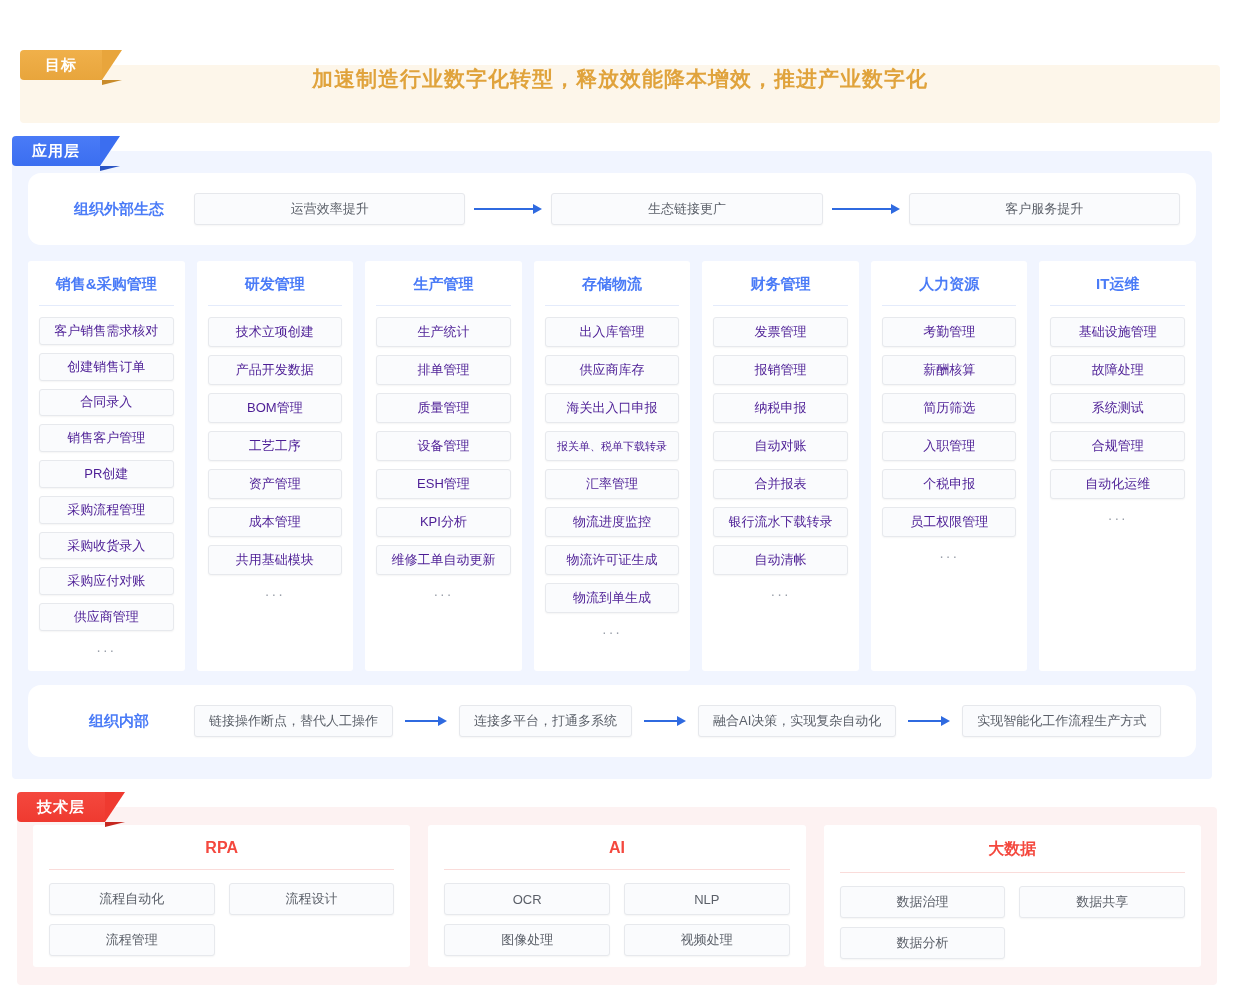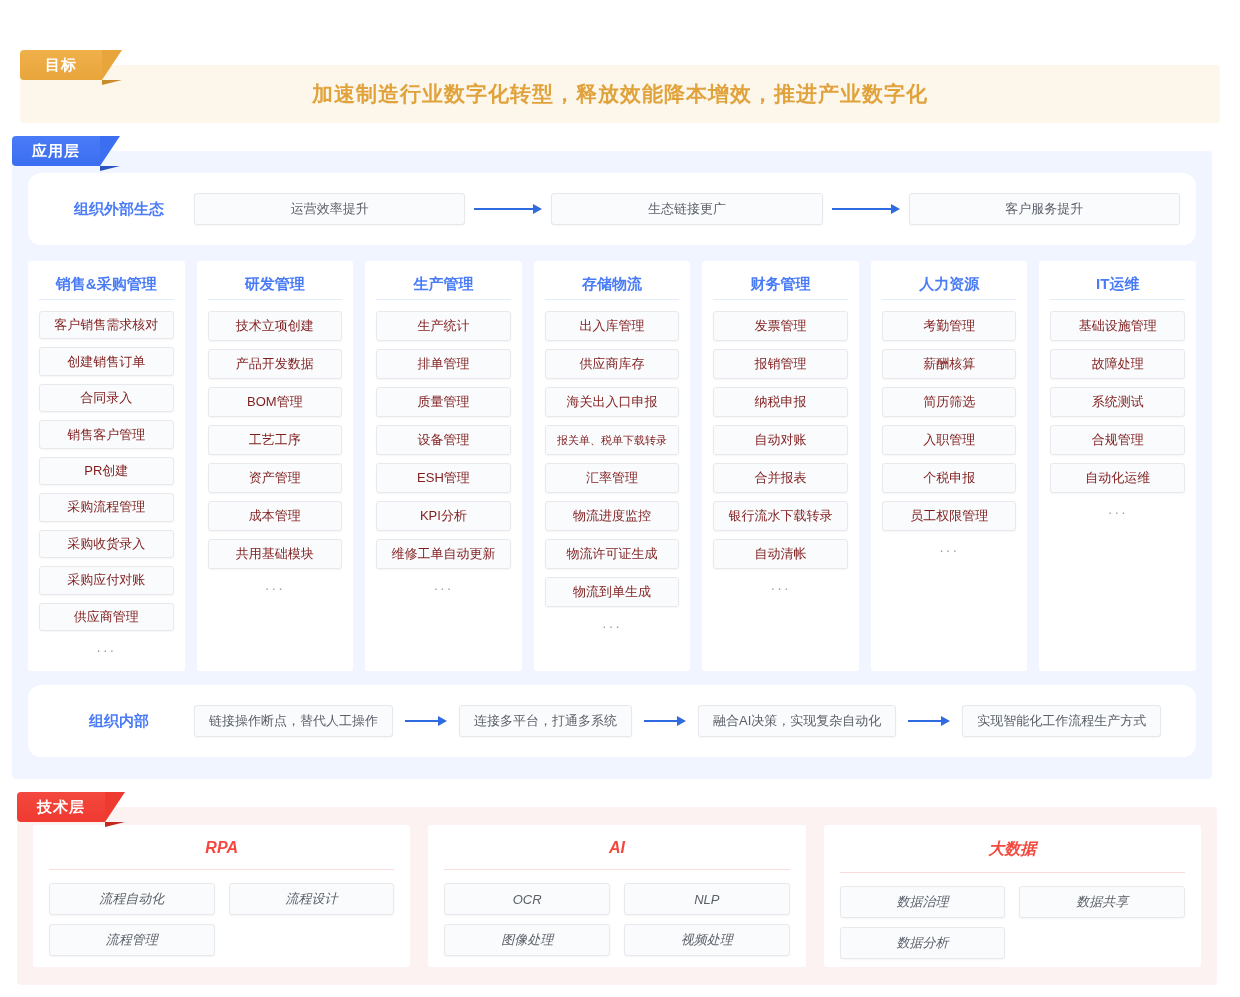--- a/index.html
+++ b/index.html
@@ -54,21 +54,21 @@
     border-width: 0 0 5px 20px;
     border-color: transparent transparent transparent #c98c2b;
     bottom: -5px; right: -20px;
   }
   .goal-banner {
     margin-top: 15px;
     height: 58px;
     background: #fdf6ea;
     border-radius: 4px;
     display: flex;
-    align-items: center;
+    align-items: flex-start;
     justify-content: center;
   }
   .goal-title {
     color: #e0a33c;
     font-size: 21px;
     font-weight: bold;
     letter-spacing: 1px;
   }
 
   
@@ -152,34 +152,34 @@
     padding: 14px 11px 10px 11px;
     display: flex;
     flex-direction: column;
     align-items: stretch;
   }
   .col-title {
     color: #4a7bf7;
     font-size: 15px;
     font-weight: bold;
     text-align: center;
-    padding-bottom: 5px;
+    padding-bottom: 11px;
     border-bottom: 1px solid #e4ebfb;
     margin-bottom: 11px;
   }
   .item {
     background: #fafbfd;
     border: 1px solid #e7e9ed;
     border-radius: 3px;
     height: 30px;
     margin-bottom: 8px;
     display: flex;
     align-items: center;
     justify-content: center;
-    color: #7f1d1d;
+    color: #4c1d95;
     font-size: 13px;
     white-space: nowrap;
     box-shadow: 0 1px 2px rgba(0,0,0,0.045);
   }
   .item.small { font-size: 11px; }
   .ellipsis {
     text-align: center;
     color: #9aa0aa;
     font-size: 14px;
     letter-spacing: 2px;
@@ -200,21 +200,20 @@
     bottom: -5px; right: -20px;
   }
   .tech-body {
     margin-top: 15px;
     background: #fdf2f2;
     border-radius: 4px;
     padding: 18px 16px;
     display: flex;
     gap: 18px;
     height: 178px;
-    font-style: italic;
   }
   .tech-card {
     flex: 1;
     background: #ffffff;
     border-radius: 3px;
     padding: 14px 16px 14px 16px;
   }
   .tech-title {
     color: #f4483e;
     font-size: 16px;

